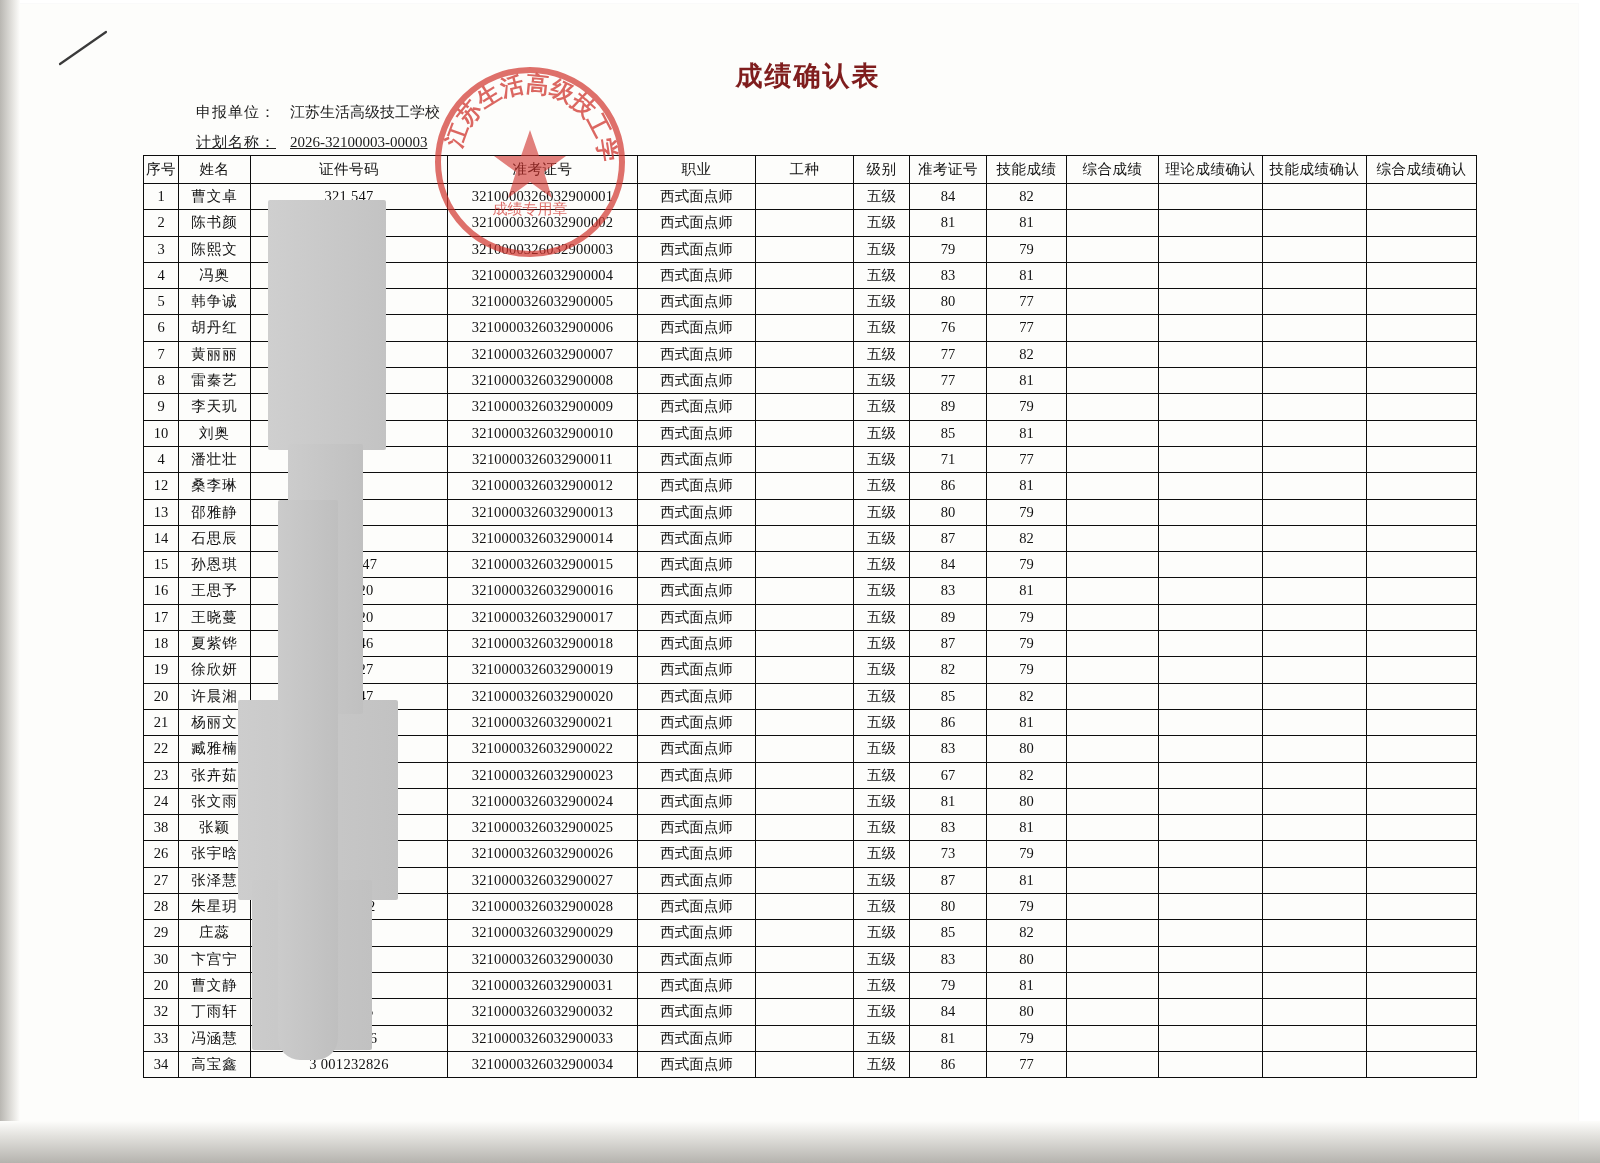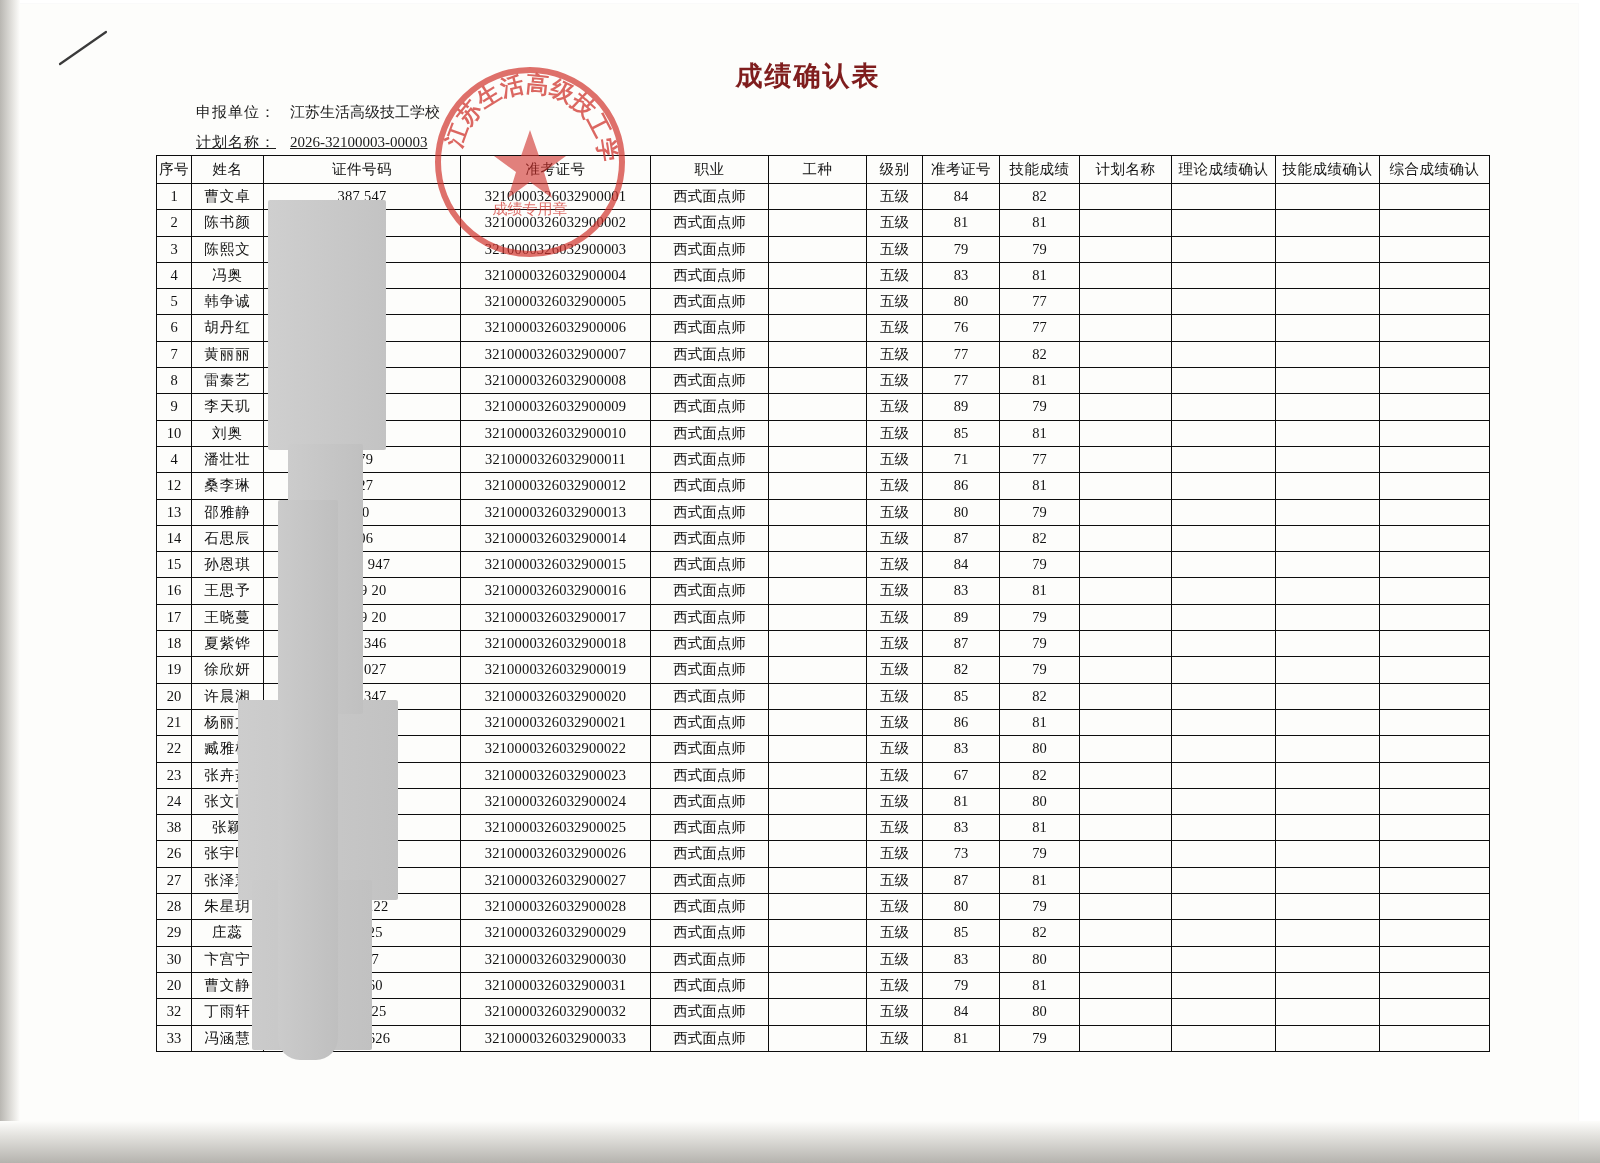--- a/index.html
+++ b/index.html
@@ -67,21 +67,21 @@
     color: #1d1d1d;
     white-space: nowrap;
   }
   .meta-label { letter-spacing: 1px; }
   .meta-value { margin-left: 14px; }
   #meta1 { left: 196px; top: 103px; }
   #meta2 { left: 196px; top: 133px; text-decoration: underline; }
 
   table#grades {
     position: absolute;
-    left: 156px;
+    left: 143px;
     top: 155px;
     border-collapse: collapse;
     table-layout: fixed;
     background: transparent;
     border-radius: 13px;
   }
   table#grades th, table#grades td {
     border: 1px solid #0d0d0d;
     font-size: 14.5px;
     color: #111;
@@ -200,31 +200,31 @@
       <tr>
         <th>序号</th>
         <th>姓名</th>
         <th>证件号码</th>
         <th>准考证号</th>
         <th>职业</th>
         <th>工种</th>
         <th>级别</th>
         <th>准考证号</th>
         <th>技能成绩</th>
-        <th>计划名称</th>
+        <th>综合成绩</th>
         <th>理论成绩确认</th>
         <th>技能成绩确认</th>
         <th>综合成绩确认</th>
       </tr>
     </thead>
     <tbody id="tbody">
         <tr>
           <td>1</td>
           <td class="name-cell">曹文卓</td>
-          <td class="id-cell">387            547</td>
+          <td class="id-cell">321            547</td>
           <td class="exam-cell">3210000326032900001</td>
           <td>西式面点师</td>
           <td></td>
           <td>五级</td>
           <td>84</td>
           <td>82</td>
           <td></td>
           <td></td>
           <td></td>
           <td></td>
@@ -697,20 +697,35 @@
         <tr>
           <td>33</td>
           <td class="name-cell">冯涵慧</td>
           <td class="id-cell">3      030626</td>
           <td class="exam-cell">3210000326032900033</td>
           <td>西式面点师</td>
           <td></td>
           <td>五级</td>
           <td>81</td>
           <td>79</td>
+          <td></td>
+          <td></td>
+          <td></td>
+          <td></td>
+        </tr>
+        <tr>
+          <td>34</td>
+          <td class="name-cell">高宝鑫</td>
+          <td class="id-cell">3     001232826</td>
+          <td class="exam-cell">3210000326032900034</td>
+          <td>西式面点师</td>
+          <td></td>
+          <td>五级</td>
+          <td>86</td>
+          <td>77</td>
           <td></td>
           <td></td>
           <td></td>
           <td></td>
         </tr>
       </tbody>
   </table>
 
   <div class="redact" id="redact-a"></div>
   <div class="redact" id="redact-d"></div>

